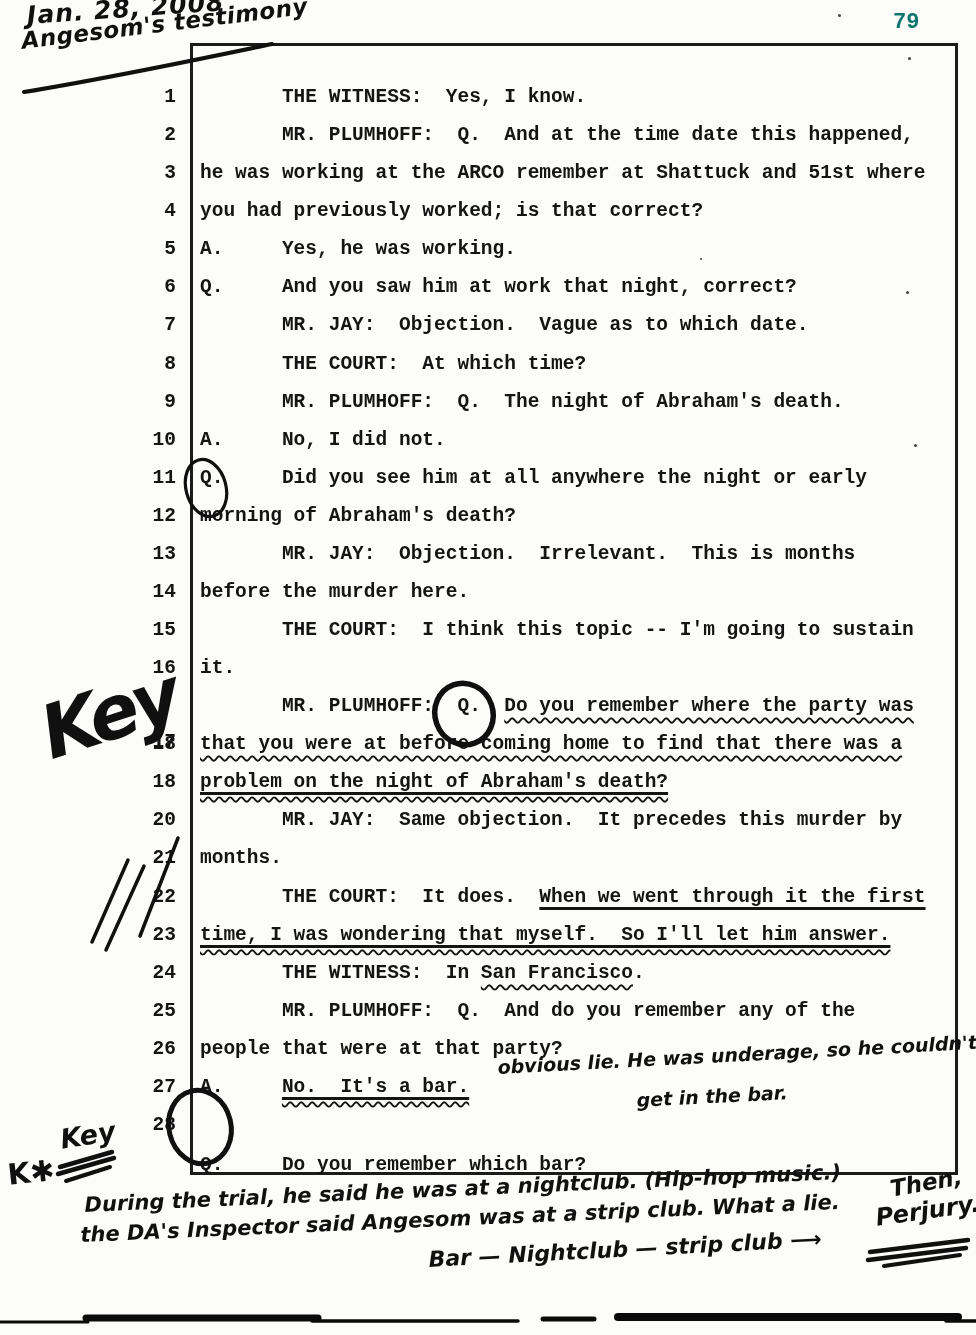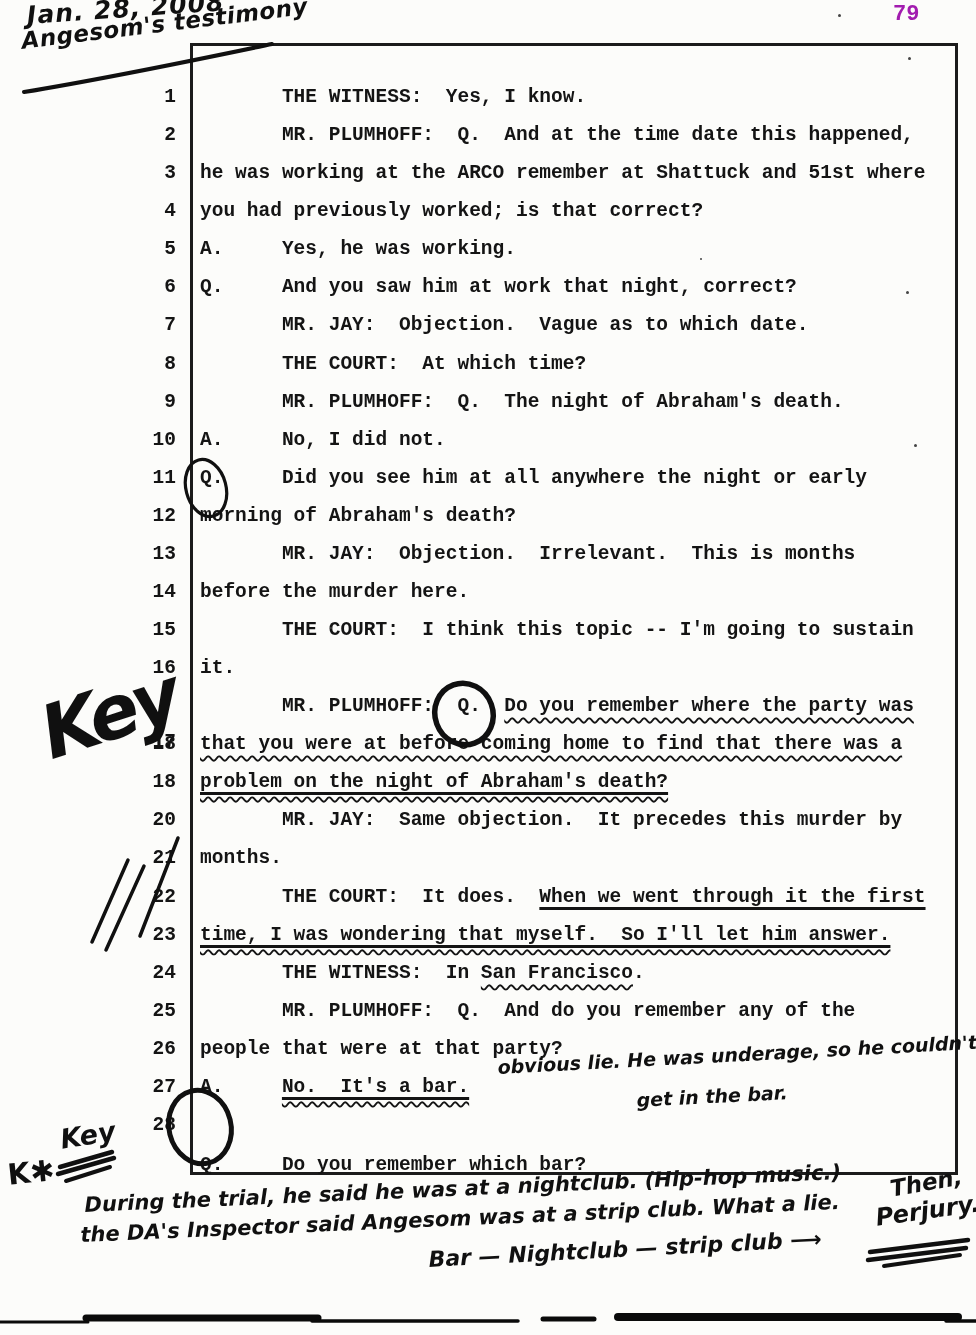--- a/index.html
+++ b/index.html
@@ -23,21 +23,21 @@
   .seg-l{text-decoration-line:underline;text-decoration-style:solid;
          text-decoration-color:#141414;text-decoration-thickness:2.5px;text-underline-offset:5px;}
   .seg-w2{text-decoration-line:underline;text-decoration-style:wavy;
          text-decoration-color:#141414;text-decoration-thickness:2px;text-underline-offset:9px;}
 
   
   .hand{position:absolute;font-family:"DejaVu Sans",sans-serif;font-style:italic;
         font-weight:700;color:#101010;white-space:pre;}
   .hw-date{left:26px;top:1px;font-size:25px;transform:rotate(-4deg);transform-origin:left top;letter-spacing:1px;}
   .hw-subject{left:20px;top:28px;font-size:23px;transform:rotate(-7deg);transform-origin:left top;letter-spacing:.5px;}
-  .hw-pageno{position:absolute;left:893px;top:2px;font:700 22px "Liberation Mono",monospace;color:#a21caf;}
+  .hw-pageno{position:absolute;left:893px;top:10px;font:700 22px "Liberation Mono",monospace;color:#0f766e;}
   .hw-keyscrawl{left:30px;top:694px;font-size:74px;letter-spacing:-5px;transform:rotate(-18deg);transform-origin:left top;}
   .hw-keylabel{left:58px;top:1124px;font-size:27px;transform:rotate(-9deg);transform-origin:left top;}
   .hw-keystar{left:6px;top:1158px;font-size:29px;transform:rotate(-6deg);transform-origin:left top;font-style:normal;}
   .hw-note1{left:497px;top:1056px;font-size:19px;transform:rotate(-3deg);transform-origin:left top;}
   .hw-note2{left:636px;top:1089px;font-size:19px;transform:rotate(-3deg);transform-origin:left top;}
   .hw-f1{left:84px;top:1193px;font-size:21px;transform:rotate(-2.5deg);transform-origin:left top;}
   .hw-then{left:888px;top:1176px;font-size:23px;transform:rotate(-10deg);transform-origin:left top;}
   .hw-f2{left:80px;top:1223px;font-size:21px;transform:rotate(-2.5deg);transform-origin:left top;}
   .hw-perjury{left:874px;top:1204px;font-size:24px;transform:rotate(-8deg);transform-origin:left top;}
   .hw-f3{left:428px;top:1247px;font-size:22px;transform:rotate(-3deg);transform-origin:left top;}

